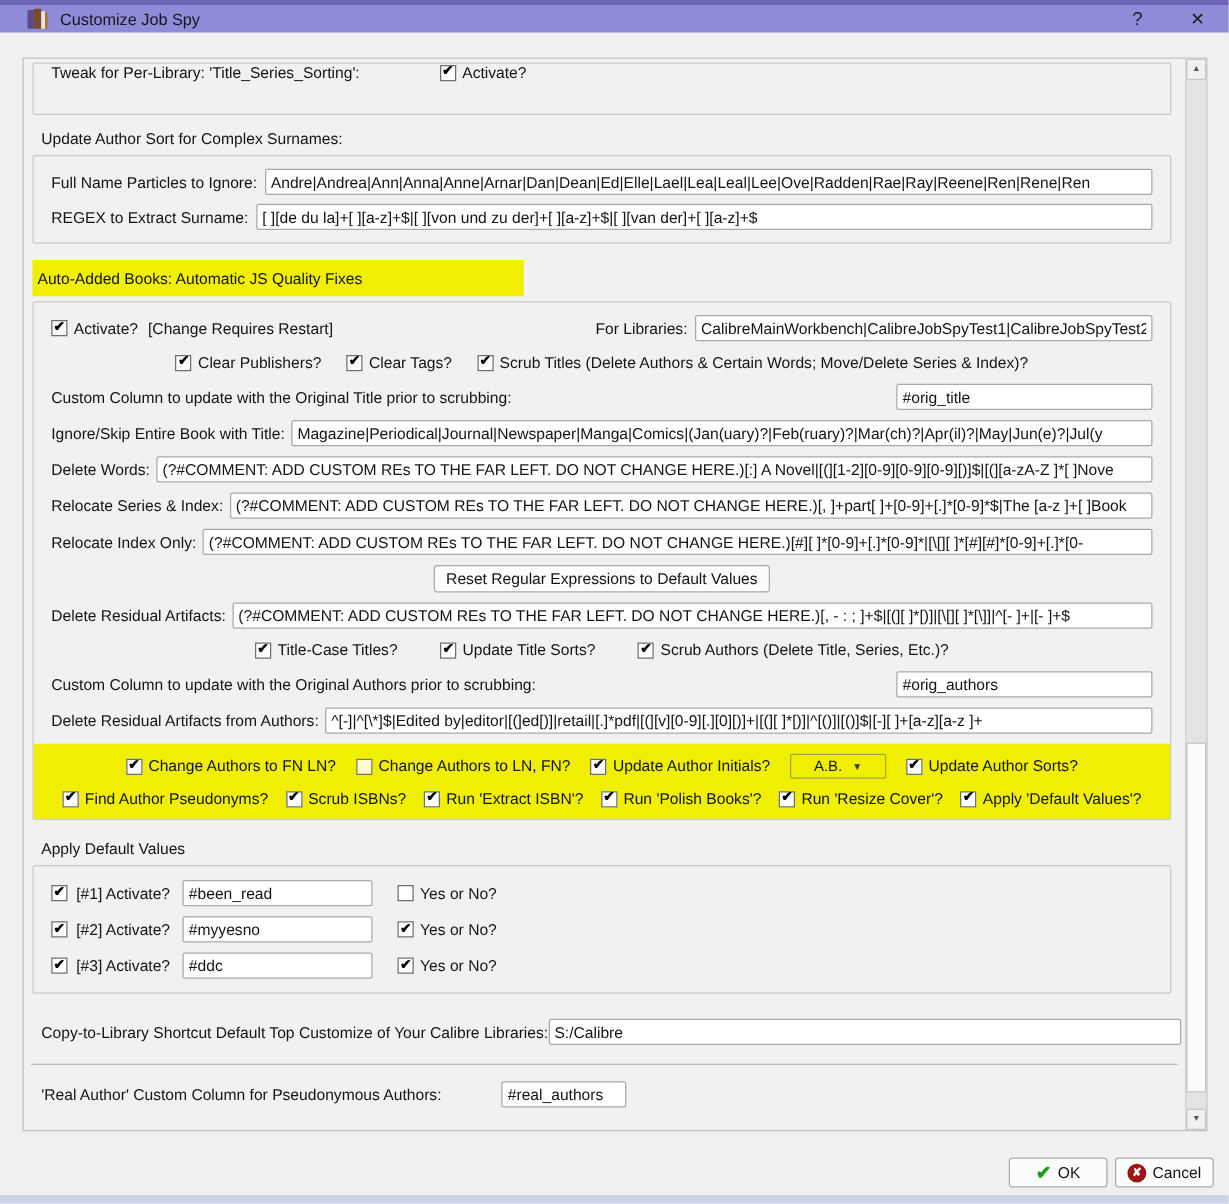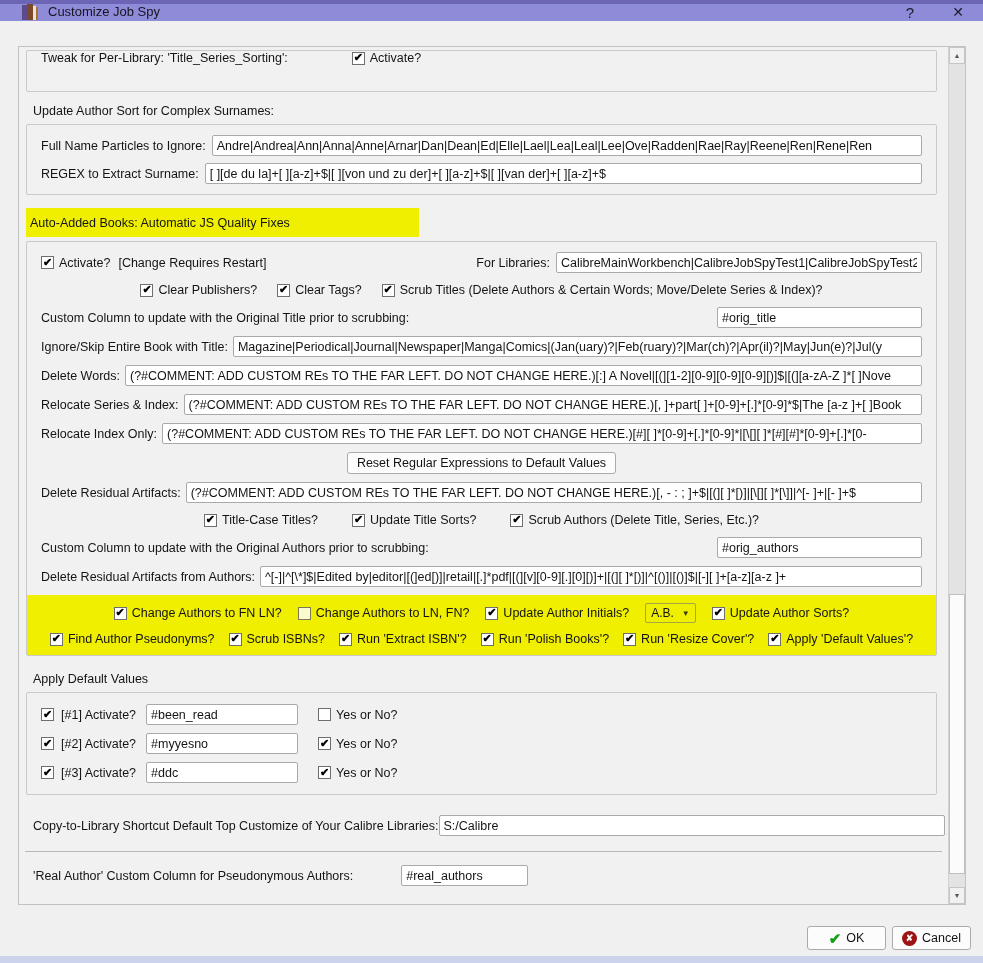--- a/index.html
+++ b/index.html
@@ -7,22 +7,22 @@
   body {
     font-family:"Liberation Sans", sans-serif;
     font-size:12.5px;
     color:#141414;
     background:#f0f0f0;
     position:relative;
     overflow:hidden;
   }
   
   .titlebar-top { position:absolute; left:0; top:0; width:983px; height:4px; background:#6c64b4; }
-  .titlebar { position:absolute; left:0; top:4px; width:983px; height:17px; background:#8e8bd8;
-    display:flex; align-items:flex-start; }
+  .titlebar { position:absolute; left:0; top:4px; width:983px; height:22px; background:#8e8bd8;
+    display:flex; align-items:center; }
   .titlebar .app-icon { width:17px; height:17px; margin-left:22px; position:relative; }
   .title-text { margin-left:9px; font-size:13px; color:#15151f; }
   .tb-btn { width:30px; text-align:center; font-size:15px; color:#1c1c28; cursor:default; }
   .tb-help { margin-left:auto; margin-right:18px; }
   .tb-close { margin-right:10px; font-size:14px; }
   
   .viewport { position:absolute; left:18px; top:46px; width:948px; height:859px;
     background:#f1f1f1; border:1px solid #c2c2c2; overflow:hidden; }
   .content { position:absolute; left:0; top:0; width:929px; }
   
@@ -53,31 +53,31 @@
   .g3-r1 .spacer { flex:1; }
   .g3-check-row { justify-content:center; gap:20px; margin-top:10px; }
   .g3-center { justify-content:space-between; gap:26px; margin-top:10px; }
   .g3-re { margin-top:8px; }
   .g3-re input.field { flex:1; margin-left:5px; }
   .g3-btnrow { justify-content:center; margin-top:8px; }
   .yellow-block { margin:8px -14px 0; padding:8px 0 9px; }
   .yb-row { justify-content:center; gap:16px; }
   .yb-row + .yb-row { margin-top:9px; }
   .combo { display:inline-flex; align-items:center; gap:8px; background:#f0ef00;
-    border:1px solid #a6a640; border-radius:2px; height:20px; padding:0 5px; font-size:12px; }
+    border:1px solid #a6a640; border-radius:2px; height:20px; padding:0 18px; font-size:12px; }
   .combo .arrow { font-size:8px; color:#3a3a10; }
   .group4 { margin:0 11px 0 7px; padding:11px 14px 3px; }
   .group4 .row { margin-bottom:8px; gap:7px; }
   .group4 input.field { width:152px; margin-left:3px; }
   .g4-yes { margin-left:13px; }
   .copy-row { margin:20px 3px 0 14px; }
   .copy-row input.field { flex:1; }
   .divider { margin:15px 6px 0 6px; border-top:1px solid #b8b8b8; height:0; }
   .real-row { margin:13px 0 0 14px; }
-  .real-row input.field { width:127px; margin-left:48px; }
+  .real-row input.field { width:100px; margin-left:48px; }
   
   .sbar { position:absolute; top:0; right:0; width:17px; height:857px; background:#e3e3e3;
     border-left:1px solid #d2d2d2; }
   .sbar .sbtn { position:absolute; left:0; width:16px; height:17px; background:#f1f1f1;
     border:1px solid #c6c6c6; display:flex; align-items:center; justify-content:center;
     font-size:7px; color:#555; }
   .sbar .up { top:0; }
   .sbar .down { bottom:0; }
   .sbar .thumb { position:absolute; left:0; top:547px; width:16px; height:280px;
     background:#fbfbfb; border:1px solid #c0c0c0; }

